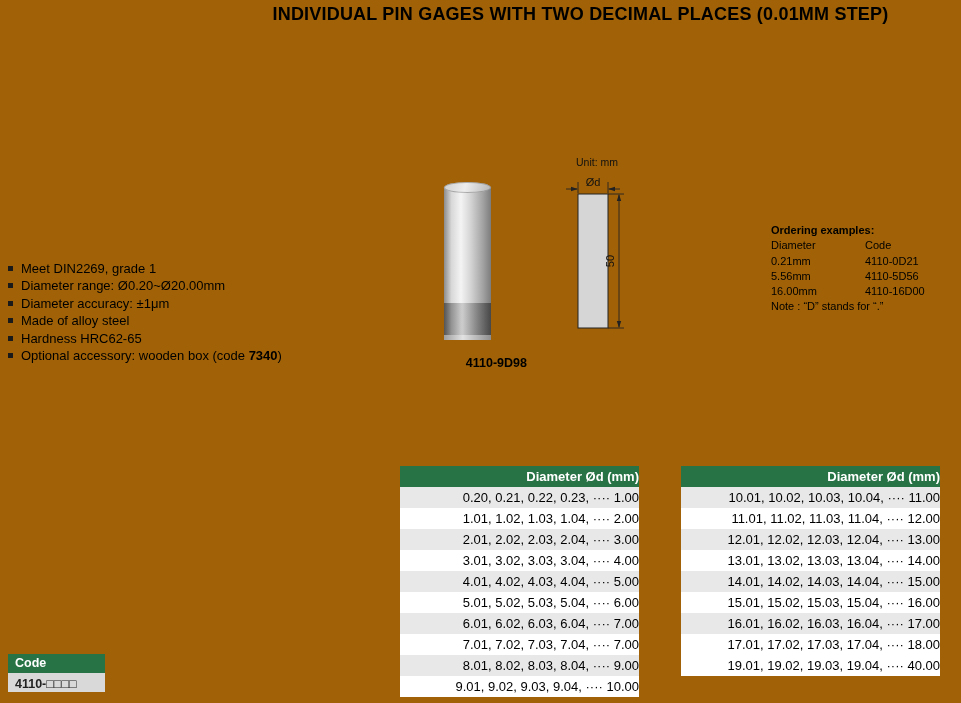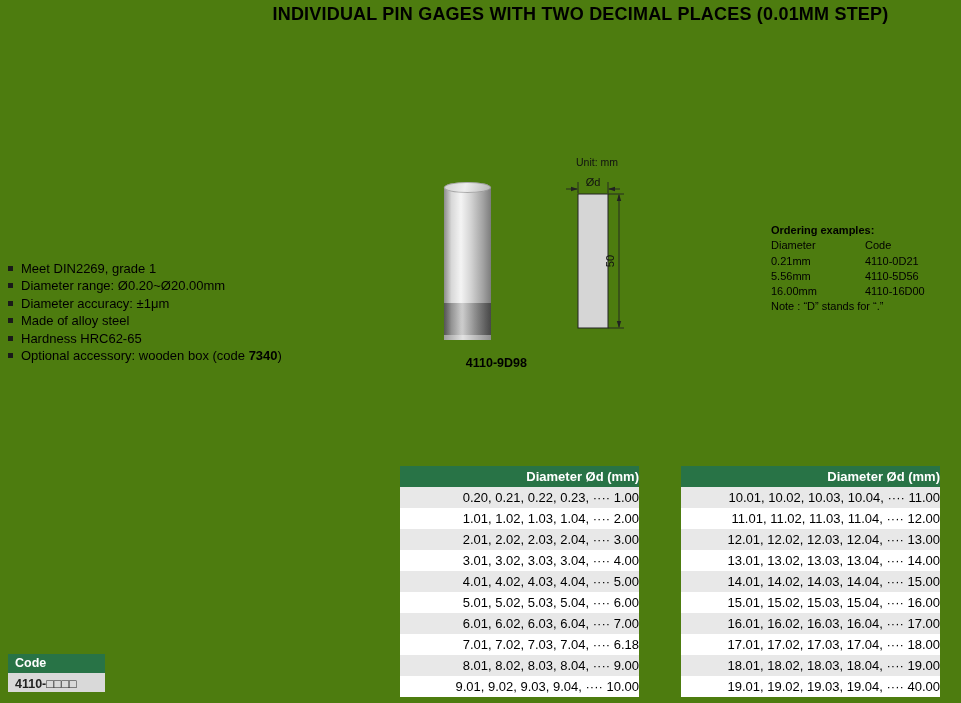--- a/index.html
+++ b/index.html
@@ -1,18 +1,18 @@
 <!DOCTYPE html>
 <html><head>
 <meta charset="utf-8">
 <style>
   * { margin:0; padding:0; box-sizing:border-box; }
   html,body { background:#ffffff; }
   body { font-family:"Liberation Sans", sans-serif; color:#000; }
-  .page { position:relative; width:961px; height:703px; background:#4d7c0f; overflow:hidden; }
+  .page { position:relative; width:961px; height:703px; background:#a16207; overflow:hidden; }
 
   .title { position:absolute; top:4px; left:200px; right:0; text-align:center;
            font-size:18px; font-weight:bold; letter-spacing:.2px; }
 
   
   .features { position:absolute; left:8px; top:260px; list-style:none; }
   .features li { font-size:13px; line-height:17.4px; white-space:nowrap; }
   .bullet { display:inline-block; width:5px; height:5px; background:#1a1a1a;
             margin-right:8px; vertical-align:2px; }
 
@@ -123,32 +123,31 @@
 
   <div class="dtable t-left">
     <div class="th">Diameter Ød (mm)</div>
     <div class="tr alt">0.20, 0.21, 0.22, 0.23, ···· 1.00</div>
     <div class="tr">1.01, 1.02, 1.03, 1.04, ···· 2.00</div>
     <div class="tr alt">2.01, 2.02, 2.03, 2.04, ···· 3.00</div>
     <div class="tr">3.01, 3.02, 3.03, 3.04, ···· 4.00</div>
     <div class="tr alt">4.01, 4.02, 4.03, 4.04, ···· 5.00</div>
     <div class="tr">5.01, 5.02, 5.03, 5.04, ···· 6.00</div>
     <div class="tr alt">6.01, 6.02, 6.03, 6.04, ···· 7.00</div>
-    <div class="tr">7.01, 7.02, 7.03, 7.04, ···· 6.18</div>
+    <div class="tr">7.01, 7.02, 7.03, 7.04, ···· 7.00</div>
     <div class="tr alt">8.01, 8.02, 8.03, 8.04, ···· 9.00</div>
     <div class="tr">9.01, 9.02, 9.03, 9.04, ···· 10.00</div>
   </div>
 
   <div class="dtable t-right">
     <div class="th">Diameter Ød (mm)</div>
     <div class="tr alt">10.01, 10.02, 10.03, 10.04, ···· 11.00</div>
     <div class="tr">11.01, 11.02,  11.03, 11.04, ···· 12.00</div>
     <div class="tr alt">12.01, 12.02, 12.03, 12.04, ···· 13.00</div>
     <div class="tr">13.01, 13.02, 13.03, 13.04, ···· 14.00</div>
     <div class="tr alt">14.01, 14.02, 14.03, 14.04, ···· 15.00</div>
     <div class="tr">15.01, 15.02, 15.03, 15.04, ···· 16.00</div>
     <div class="tr alt">16.01, 16.02, 16.03, 16.04, ···· 17.00</div>
     <div class="tr">17.01, 17.02, 17.03, 17.04, ···· 18.00</div>
-    <div class="tr alt">18.01, 18.02, 18.03, 18.04, ···· 19.00</div>
     <div class="tr">19.01, 19.02, 19.03, 19.04, ···· 40.00</div>
   </div>
 
 </div>
 
 </body></html>

